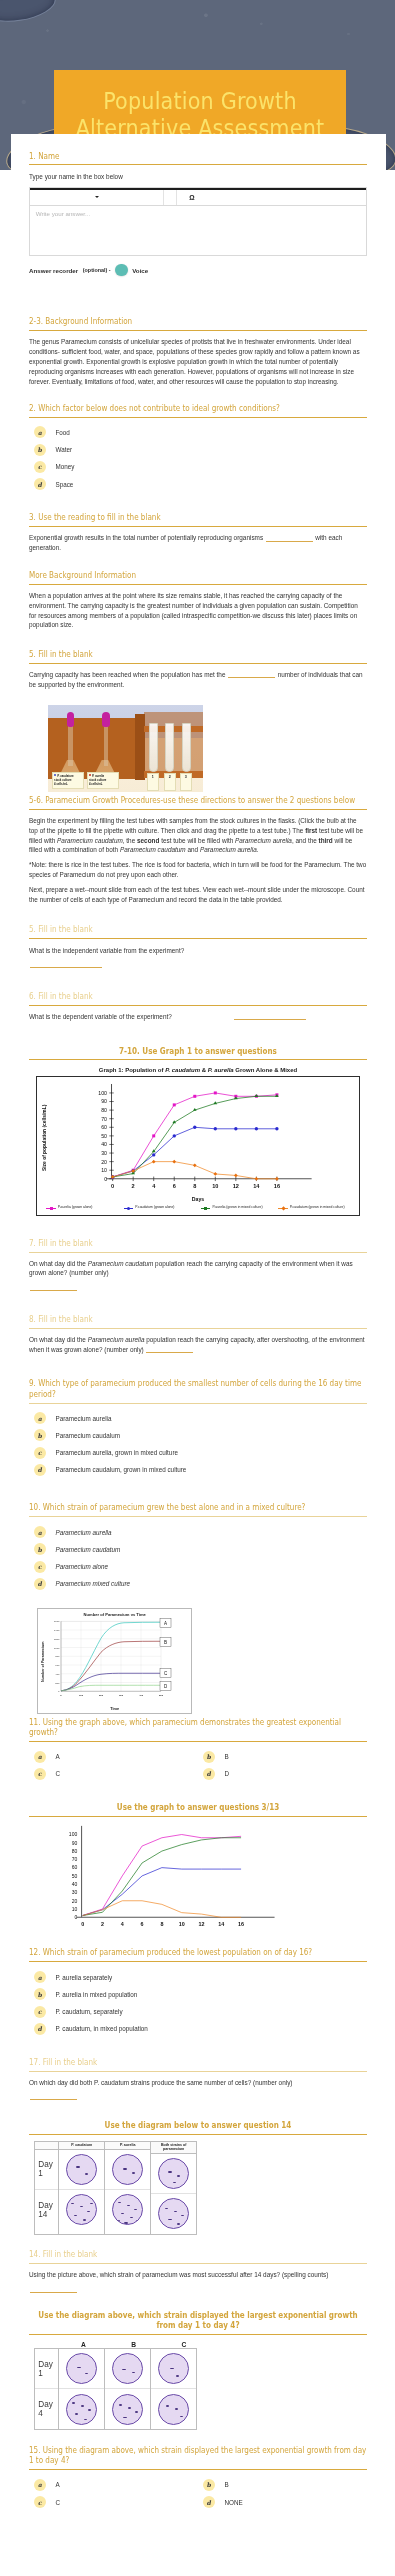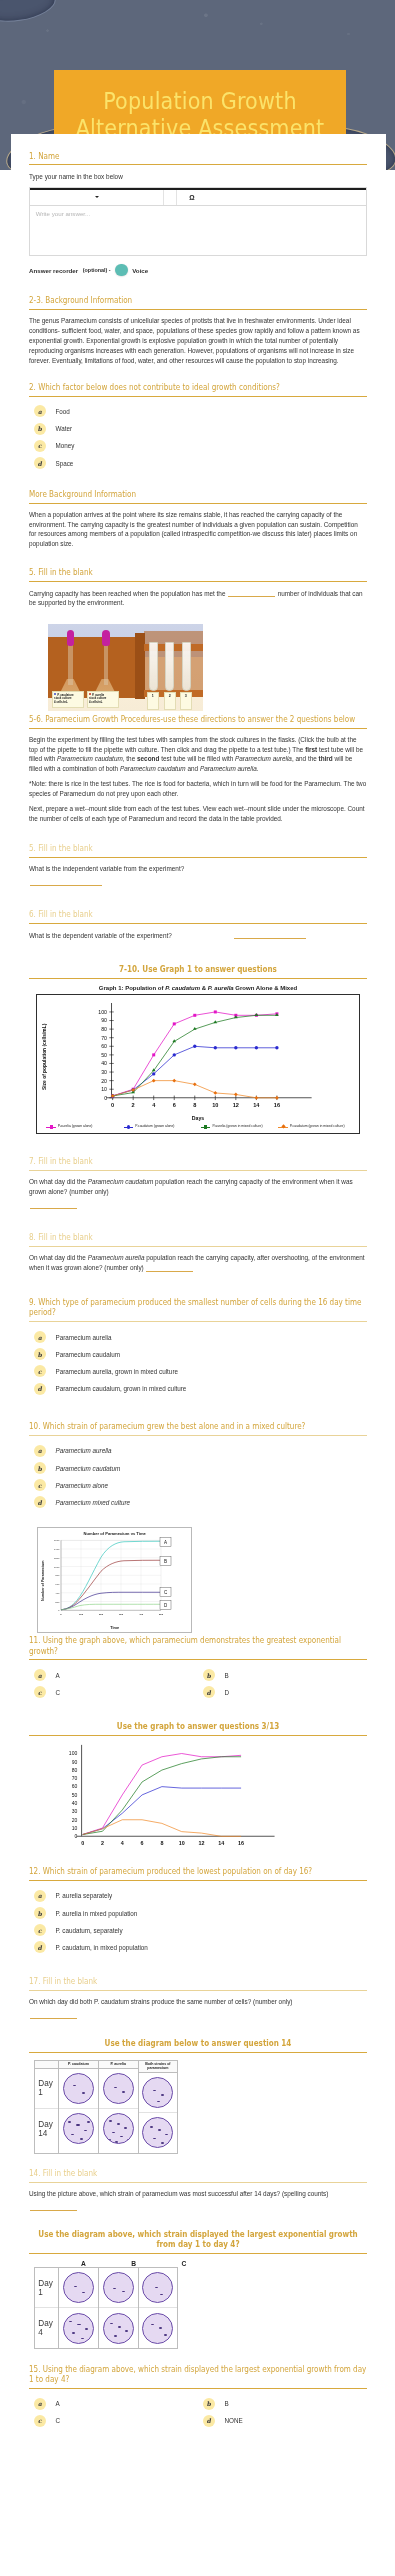--- a/index.html
+++ b/index.html
@@ -276,21 +276,21 @@
     margin:5.2px 0 3.1px 8.2px; padding:3.1px 2.1px 2.1px 2.1px;
   }
   .g2-title { text-align:center; font-size:4.1px; font-weight:700; color:#222; margin-bottom:1px;}
   .g2-row { display:flex; }
   .g2-ylabel { writing-mode:vertical-rl; transform:rotate(180deg); font-size:3.6px; font-weight:700; color:#222;
                display:flex; align-items:center; justify-content:center; width:6.2px; }
   .g2-xlabel { text-align:center; font-size:3.9px; font-weight:700; color:#222; margin-top:0.5px; }
 
   
   .slide-fig { margin:5.2px 0 3.1px 5.2px; }
-  .slide-grid { display:flex; border:0.5px solid #bdbdbd; width:144px; background:#fff; }
+  .slide-grid { display:flex; border:0.5px solid #bdbdbd; width:163px; background:#fff; }
   .slide-col { flex:1; border-right:0.5px solid #bdbdbd; }
   .slide-col:last-child { border-right:none; }
   .slide-colhdr, .slide-rowhdr {
     font-size:3.6px; font-weight:700; color:#222; text-align:center; padding:1.5px 0;
     border-bottom:0.5px solid #bdbdbd; background:#fafafa;
   }
   .slide-cell { padding:3.1px; display:flex; align-items:center; justify-content:center; border-bottom:0.5px solid #e2e2e2;}
   .slide-cell:last-child { border-bottom:none; }
   .petri {
     width:31px;height:31px;border-radius:50%;
@@ -339,21 +339,21 @@
         <div class="rte-area">Write your answer...</div>
       </div>
       <div class="recorder-row">
         <span>Answer recorder</span>
         <span class="opt">(optional) -</span>
         <span class="mic-btn"></span>
         <span>Voice</span>
       </div>
     </div>
 
-    <div class="q-block" style="margin-top:20px">
+    <div class="q-block" style="margin-top:41px">
       <div class="q-head">2-3. Background Information</div>
       <div class="q-rule"></div>
       <div class="q-body">
         <p>The genus Paramecium consists of unicellular species of protists that live in freshwater environments. Under ideal conditions- sufficient food, water, and space, populations of these species grow rapidly and follow a pattern known as exponential growth. Exponential growth is explosive population growth in which the total number of potentially reproducing organisms increases with each generation. However, populations of organisms will not increase in size forever. Eventually, limitations of food, water, and other resources will cause the population to stop increasing.</p>
       </div>
     </div>
 
     <div class="q-block" style="margin-top:17.5px">
       <div class="q-head">2. Which factor below does not contribute to ideal growth conditions?</div>
       <div class="q-rule"></div>
@@ -370,20 +370,27 @@
           <span class="bullet">c</span>
           <span class="choice-label">Money</span>
         </div>
         <div class="choice">
           <span class="bullet">d</span>
           <span class="choice-label">Space</span>
         </div>
       </div>
     </div>
 
+    <div class="q-block" style="margin-top:20.6px">
+      <div class="q-head">3. Use the reading to fill in the blank</div>
+      <div class="q-rule"></div>
+      <div class="q-body">
+        <p><span>Exponential growth results in the total number of potentially reproducing organisms</span><span class="blank"></span><span>with each generation.</span></p>
+      </div>
+    </div>
 
     <div class="q-block" style="margin-top:18px">
       <div class="q-head">More Background Information</div>
       <div class="q-rule"></div>
       <div class="q-body">
         <p>When a population arrives at the point where its size remains stable, it has reached the carrying capacity of the environment. The carrying capacity is the greatest number of individuals a given population can sustain. Competition for resources among members of a population (called intraspecific competition-we discuss this later) places limits on population size.</p>
       </div>
     </div>
 
     <div class="q-block" style="margin-top:19.6px">

